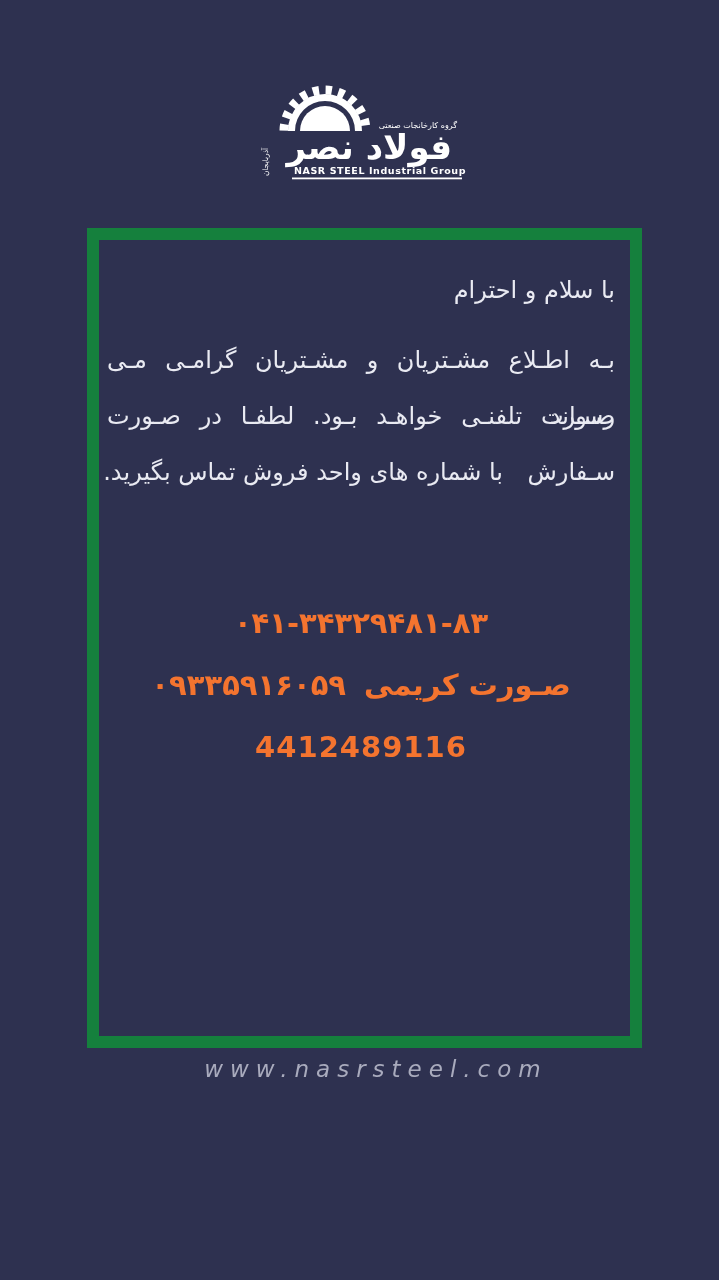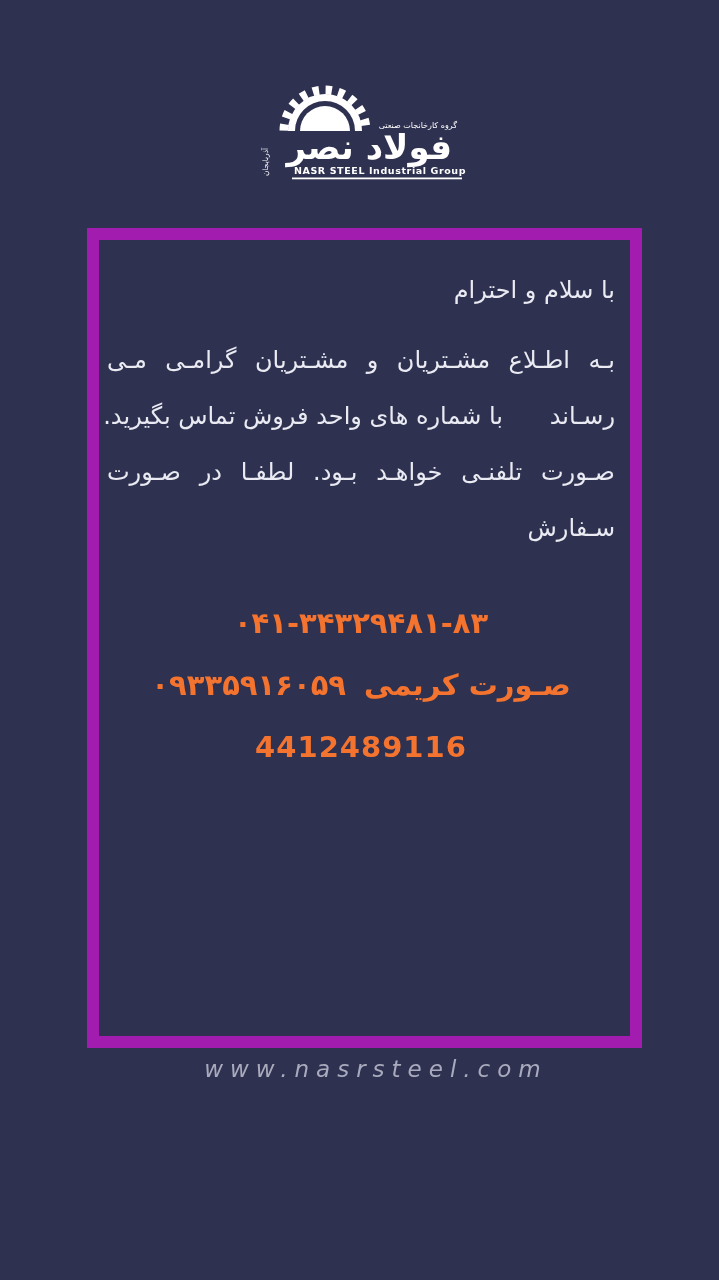--- a/index.html
+++ b/index.html
@@ -21,21 +21,21 @@
     position: absolute;
     left: 252px; top: 84px;
     width: 215px; height: 104px;
   }
 
   
   .frame {
     position: absolute;
     left: 87px; top: 228px;
     width: 531px; height: 796px;
-    border: 12px solid #a21caf;
+    border: 12px solid #15803d;
     overflow: hidden;
   }
 
   
   .message {
     position: absolute;
     top: 22px; left: 8px; right: 15px;
     direction: rtl;
     color: #e9eaf2;
   }
@@ -116,22 +116,22 @@
       <text x="128" y="90" text-anchor="middle" font-size="9.5" font-weight="bold" letter-spacing="0.6" fill="#ffffff">NASR STEEL Industrial Group</text>
       <rect x="40" y="93.5" width="170" height="1.8" fill="#ffffff"></rect>
     </svg>
   </div>
 
   <div class="frame">
 
     <div class="message">
       <div class="msg-line first">با سلام و احترام</div>
       <div class="msg-line fill">بـه اطـلاع مشـتریان و مشـتریان گرامـی مـی رسـاند</div>
+      <div class="msg-line fill">صـورت تلفنـی خواهـد بـود. لطفـا در صـورت سـفارش</div>
       <div class="msg-line indent">با شماره های واحد فروش تماس بگیرید.</div>
-      <div class="msg-line fill">صـورت تلفنـی خواهـد بـود. لطفـا در صـورت سـفارش</div>
     </div>
 
     <div class="contacts">
       <div class="contact-row">
           <span class="contact-number" dir="ltr">۰۴۱-۳۴۳۲۹۴۸۱-۸۳</span>
         </div>
       <div class="contact-row">
           <span class="contact-label">صـورت کریمی</span>
           <span class="contact-number" dir="ltr">۰۹۳۳۵۹۱۶۰۵۹</span>
         </div>

